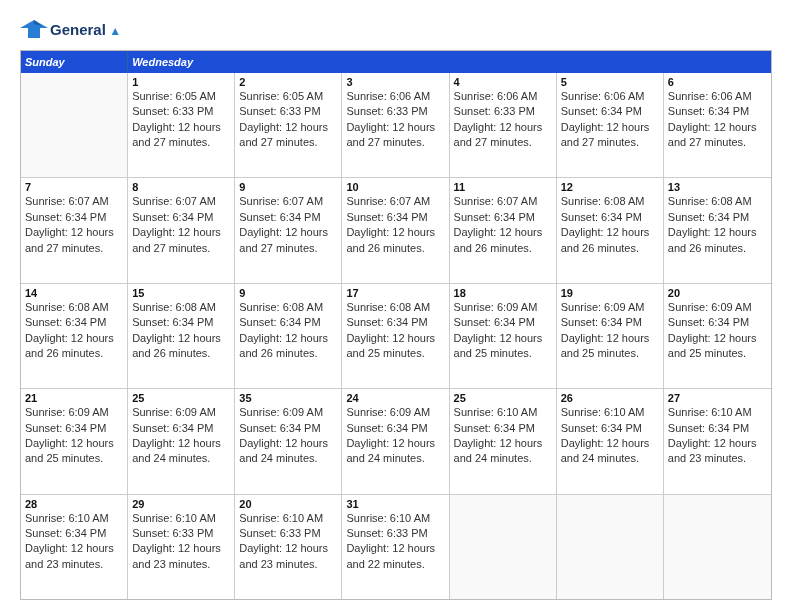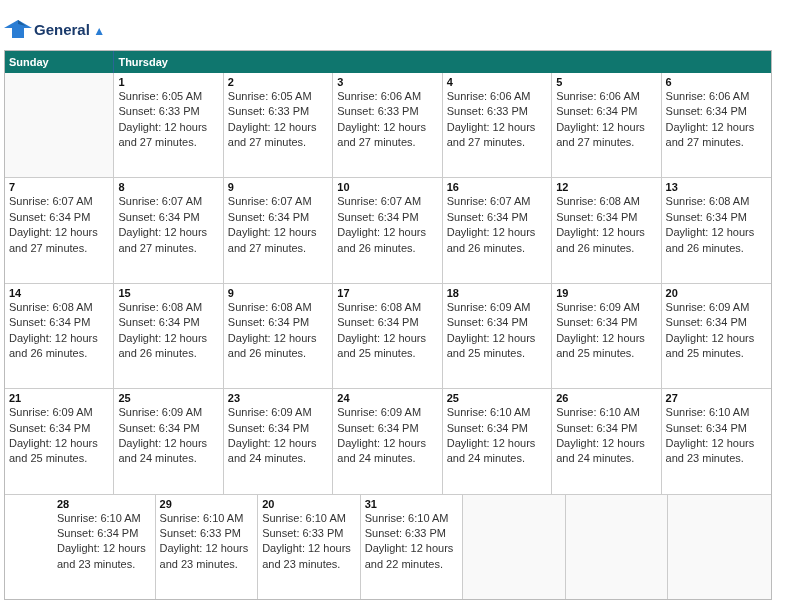--- a/index.html
+++ b/index.html
@@ -6,21 +6,21 @@
     body {
       font-family: Arial, sans-serif;
       background: #fff;
       width: 792px;
       height: 612px;
       overflow: hidden;
     }
     .page {
       width: 792px;
       height: 612px;
-      padding: 18px 20px 12px 4px;
+      padding: 18px 20px 12px 20px;
       display: flex;
       flex-direction: column;
       justify-content: space-between;
     }
     .header {
       display: flex;
       justify-content: space-between;
       align-items: flex-start;
       margin-bottom: 10px;
     }
@@ -34,21 +34,22 @@
       line-height: 1.1;
     }
     .location {
       font-size: 14px;
       color: #333;
       margin-top: 2px;
     }
     .cal-header {
       display: grid;
       grid-template-columns: repeat(7, 1fr);
-      background: #0f766e;
+      background: #1d4ed8;
+      font-style: italic;
     }
     .cal-header-cell {
       color: #fff;
       font-size: 11px;
       font-weight: bold;
       padding: 5px 4px;
       text-align: left;
       border-right: 1px solid #2a6596;
     }
     .cal-header-cell:last-child { border-right: none; }
@@ -56,21 +57,21 @@
       flex: 1;
       display: flex;
       flex-direction: column;
     }
     .cal-row {
       display: grid;
       grid-template-columns: repeat(7, 1fr);
       flex: 1;
       border-bottom: 1px solid #ccc;
     }
-    .cal-row:last-child { border-bottom: none; margin-left: 48px; }
+    .cal-row:last-child { border-bottom: none; }
     .cal-cell {
       border-right: 1px solid #ccc;
       padding: 3px 4px;
       font-size: 9px;
       color: #333;
       vertical-align: top;
       min-height: 0;
       overflow: hidden;
     }
     .cal-cell:last-child { border-right: none; }
@@ -137,21 +138,21 @@
     </div>
     <div class="title-area">
       <div class="month-year"></div>
       <div class="location"></div>
     </div>
   </div>
 
   <div class="outer-border">
     <div class="cal-header" id="cal-header">
         <div class="cal-header-cell">Sunday</div>
-        <div class="cal-header-cell">Thursday</div>
+        <div class="cal-header-cell">Wednesday</div>
       </div>
     <div class="cal-body" id="cal-body">
         <div class="cal-row">
           <div class="cal-cell empty"></div>
           <div class="cal-cell">
             <span class="day-num">1</span>
             <div class="day-info" style="white-space: pre-line;">Sunrise: 6:05 AM
 Sunset: 6:33 PM
 Daylight: 12 hours
 and 27 minutes.</div>
@@ -215,21 +216,21 @@
 and 27 minutes.</div>
           </div>
           <div class="cal-cell">
             <span class="day-num">10</span>
             <div class="day-info" style="white-space: pre-line;">Sunrise: 6:07 AM
 Sunset: 6:34 PM
 Daylight: 12 hours
 and 26 minutes.</div>
           </div>
           <div class="cal-cell">
-            <span class="day-num">16</span>
+            <span class="day-num">11</span>
             <div class="day-info" style="white-space: pre-line;">Sunrise: 6:07 AM
 Sunset: 6:34 PM
 Daylight: 12 hours
 and 26 minutes.</div>
           </div>
           <div class="cal-cell">
             <span class="day-num">12</span>
             <div class="day-info" style="white-space: pre-line;">Sunrise: 6:08 AM
 Sunset: 6:34 PM
 Daylight: 12 hours
@@ -303,21 +304,21 @@
 and 25 minutes.</div>
           </div>
           <div class="cal-cell">
             <span class="day-num">25</span>
             <div class="day-info" style="white-space: pre-line;">Sunrise: 6:09 AM
 Sunset: 6:34 PM
 Daylight: 12 hours
 and 24 minutes.</div>
           </div>
           <div class="cal-cell">
-            <span class="day-num">23</span>
+            <span class="day-num">35</span>
             <div class="day-info" style="white-space: pre-line;">Sunrise: 6:09 AM
 Sunset: 6:34 PM
 Daylight: 12 hours
 and 24 minutes.</div>
           </div>
           <div class="cal-cell">
             <span class="day-num">24</span>
             <div class="day-info" style="white-space: pre-line;">Sunrise: 6:09 AM
 Sunset: 6:34 PM
 Daylight: 12 hours

